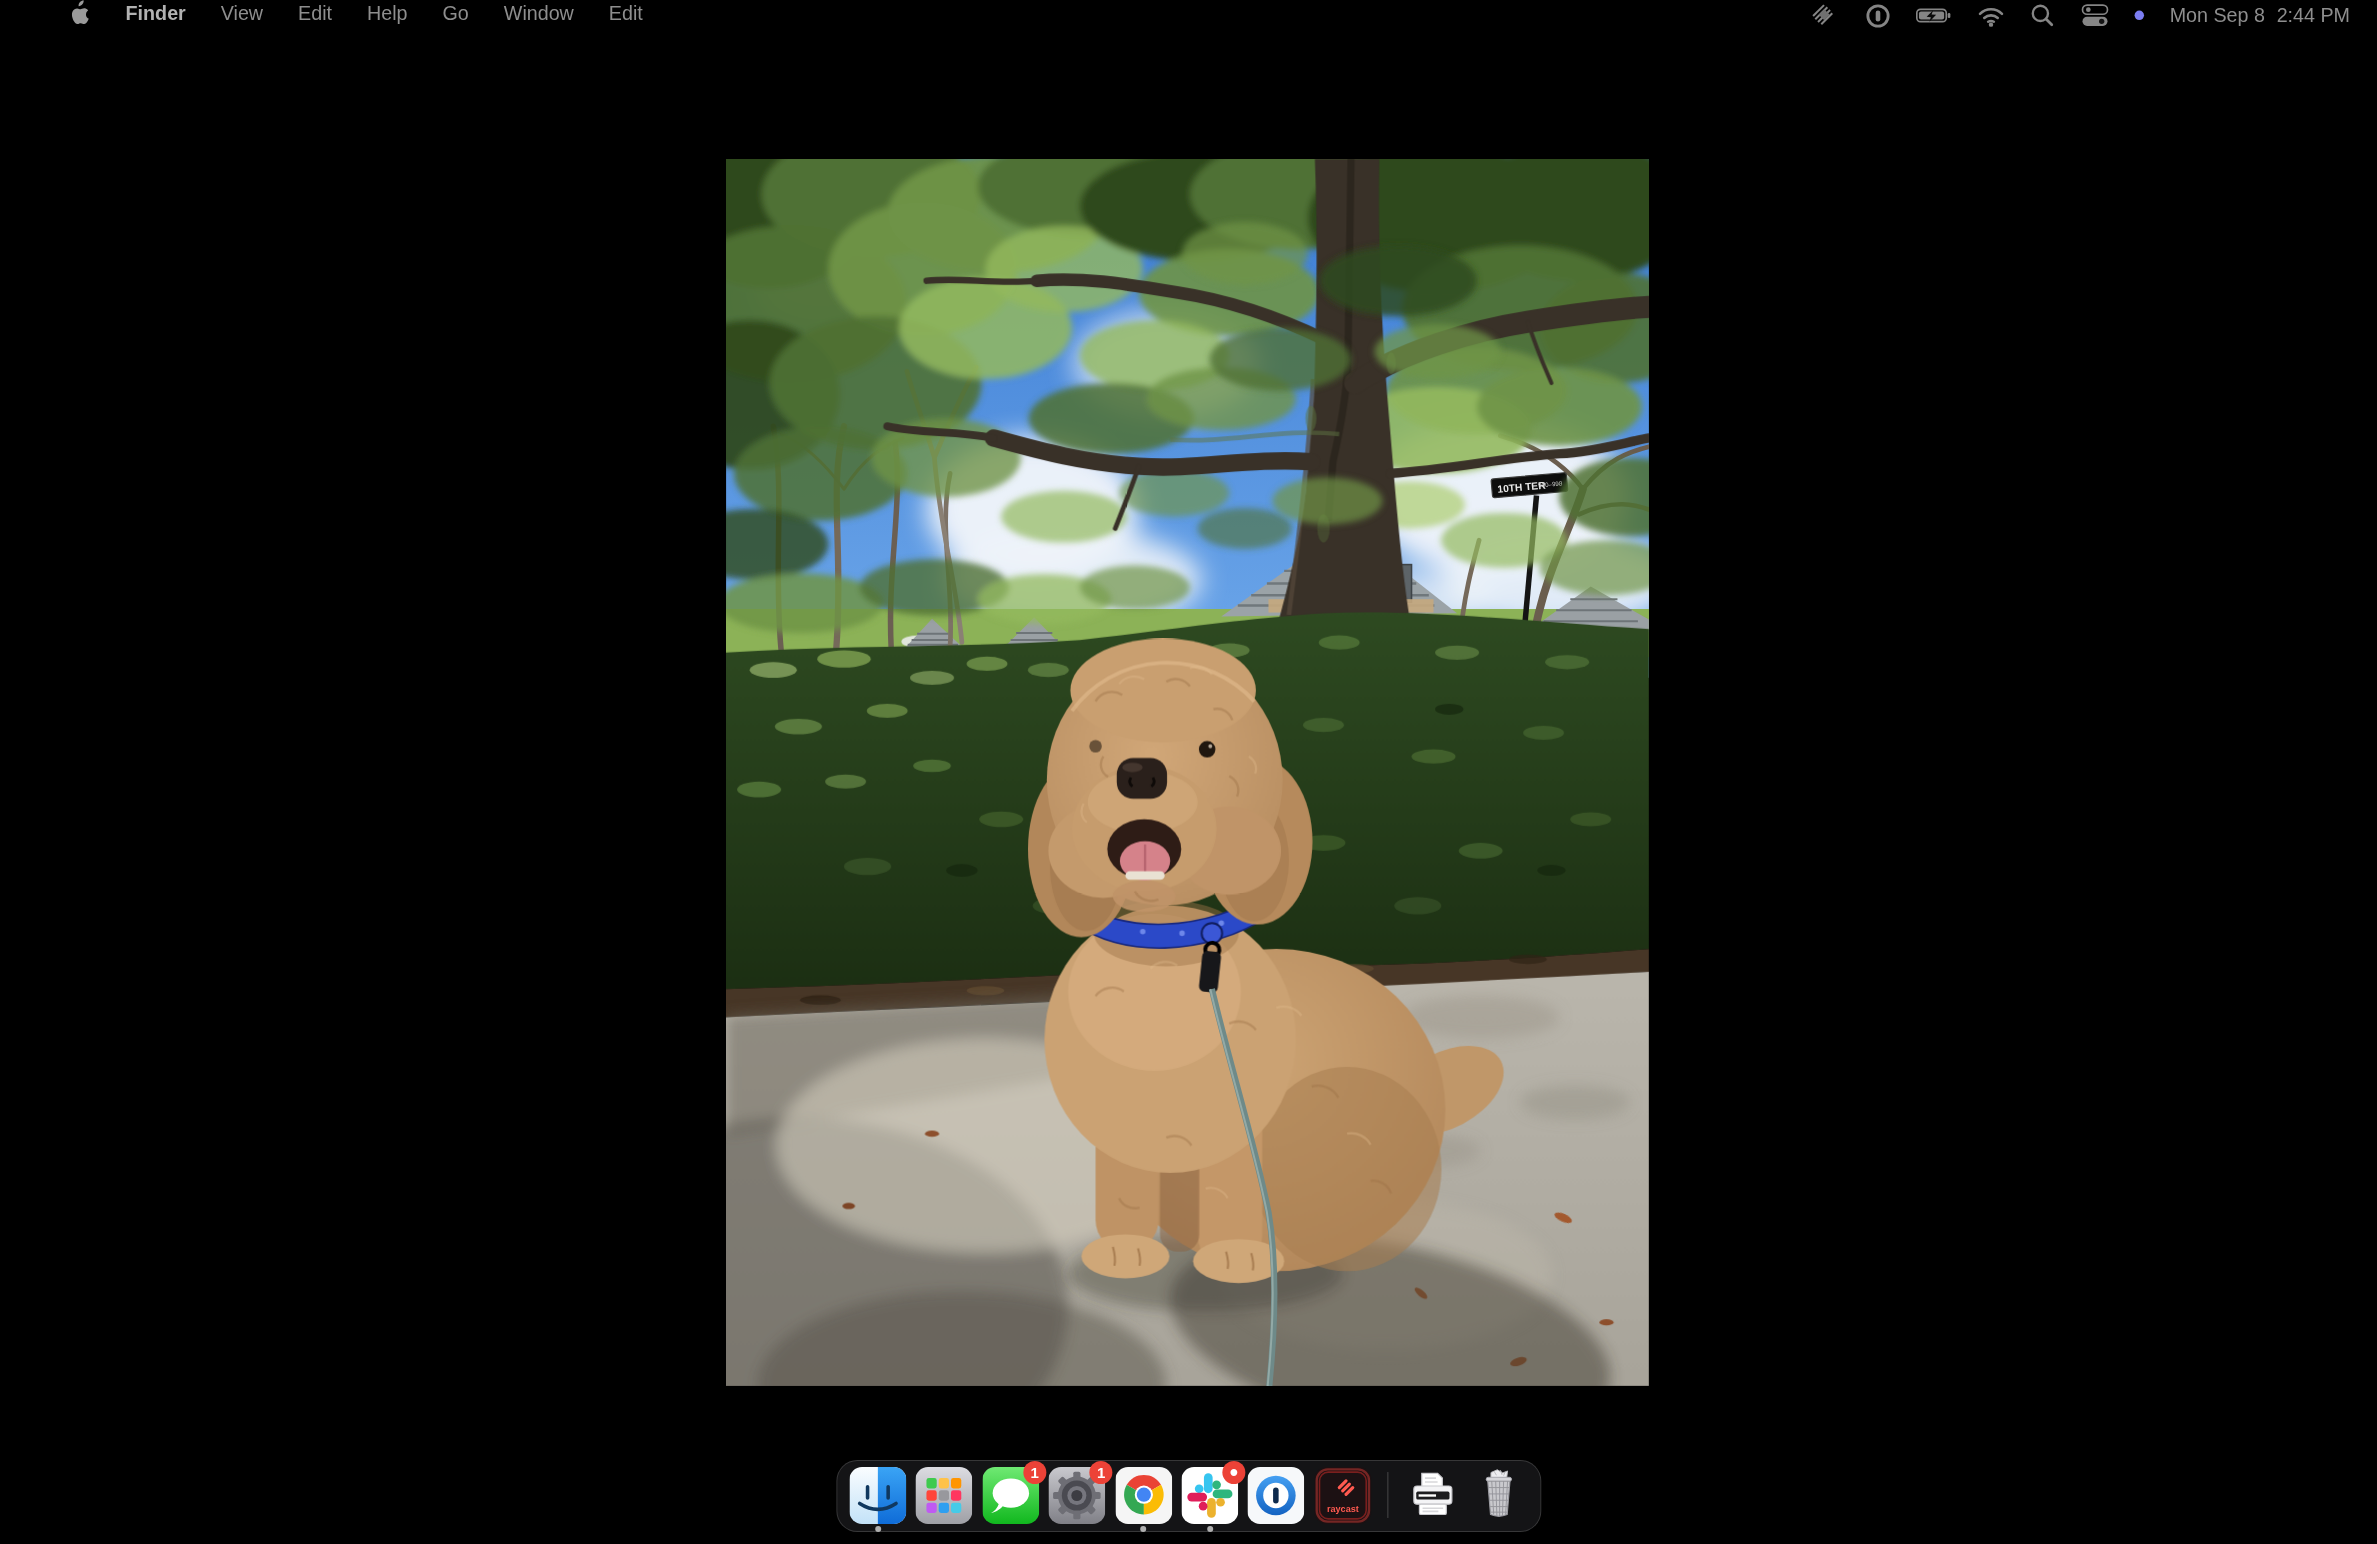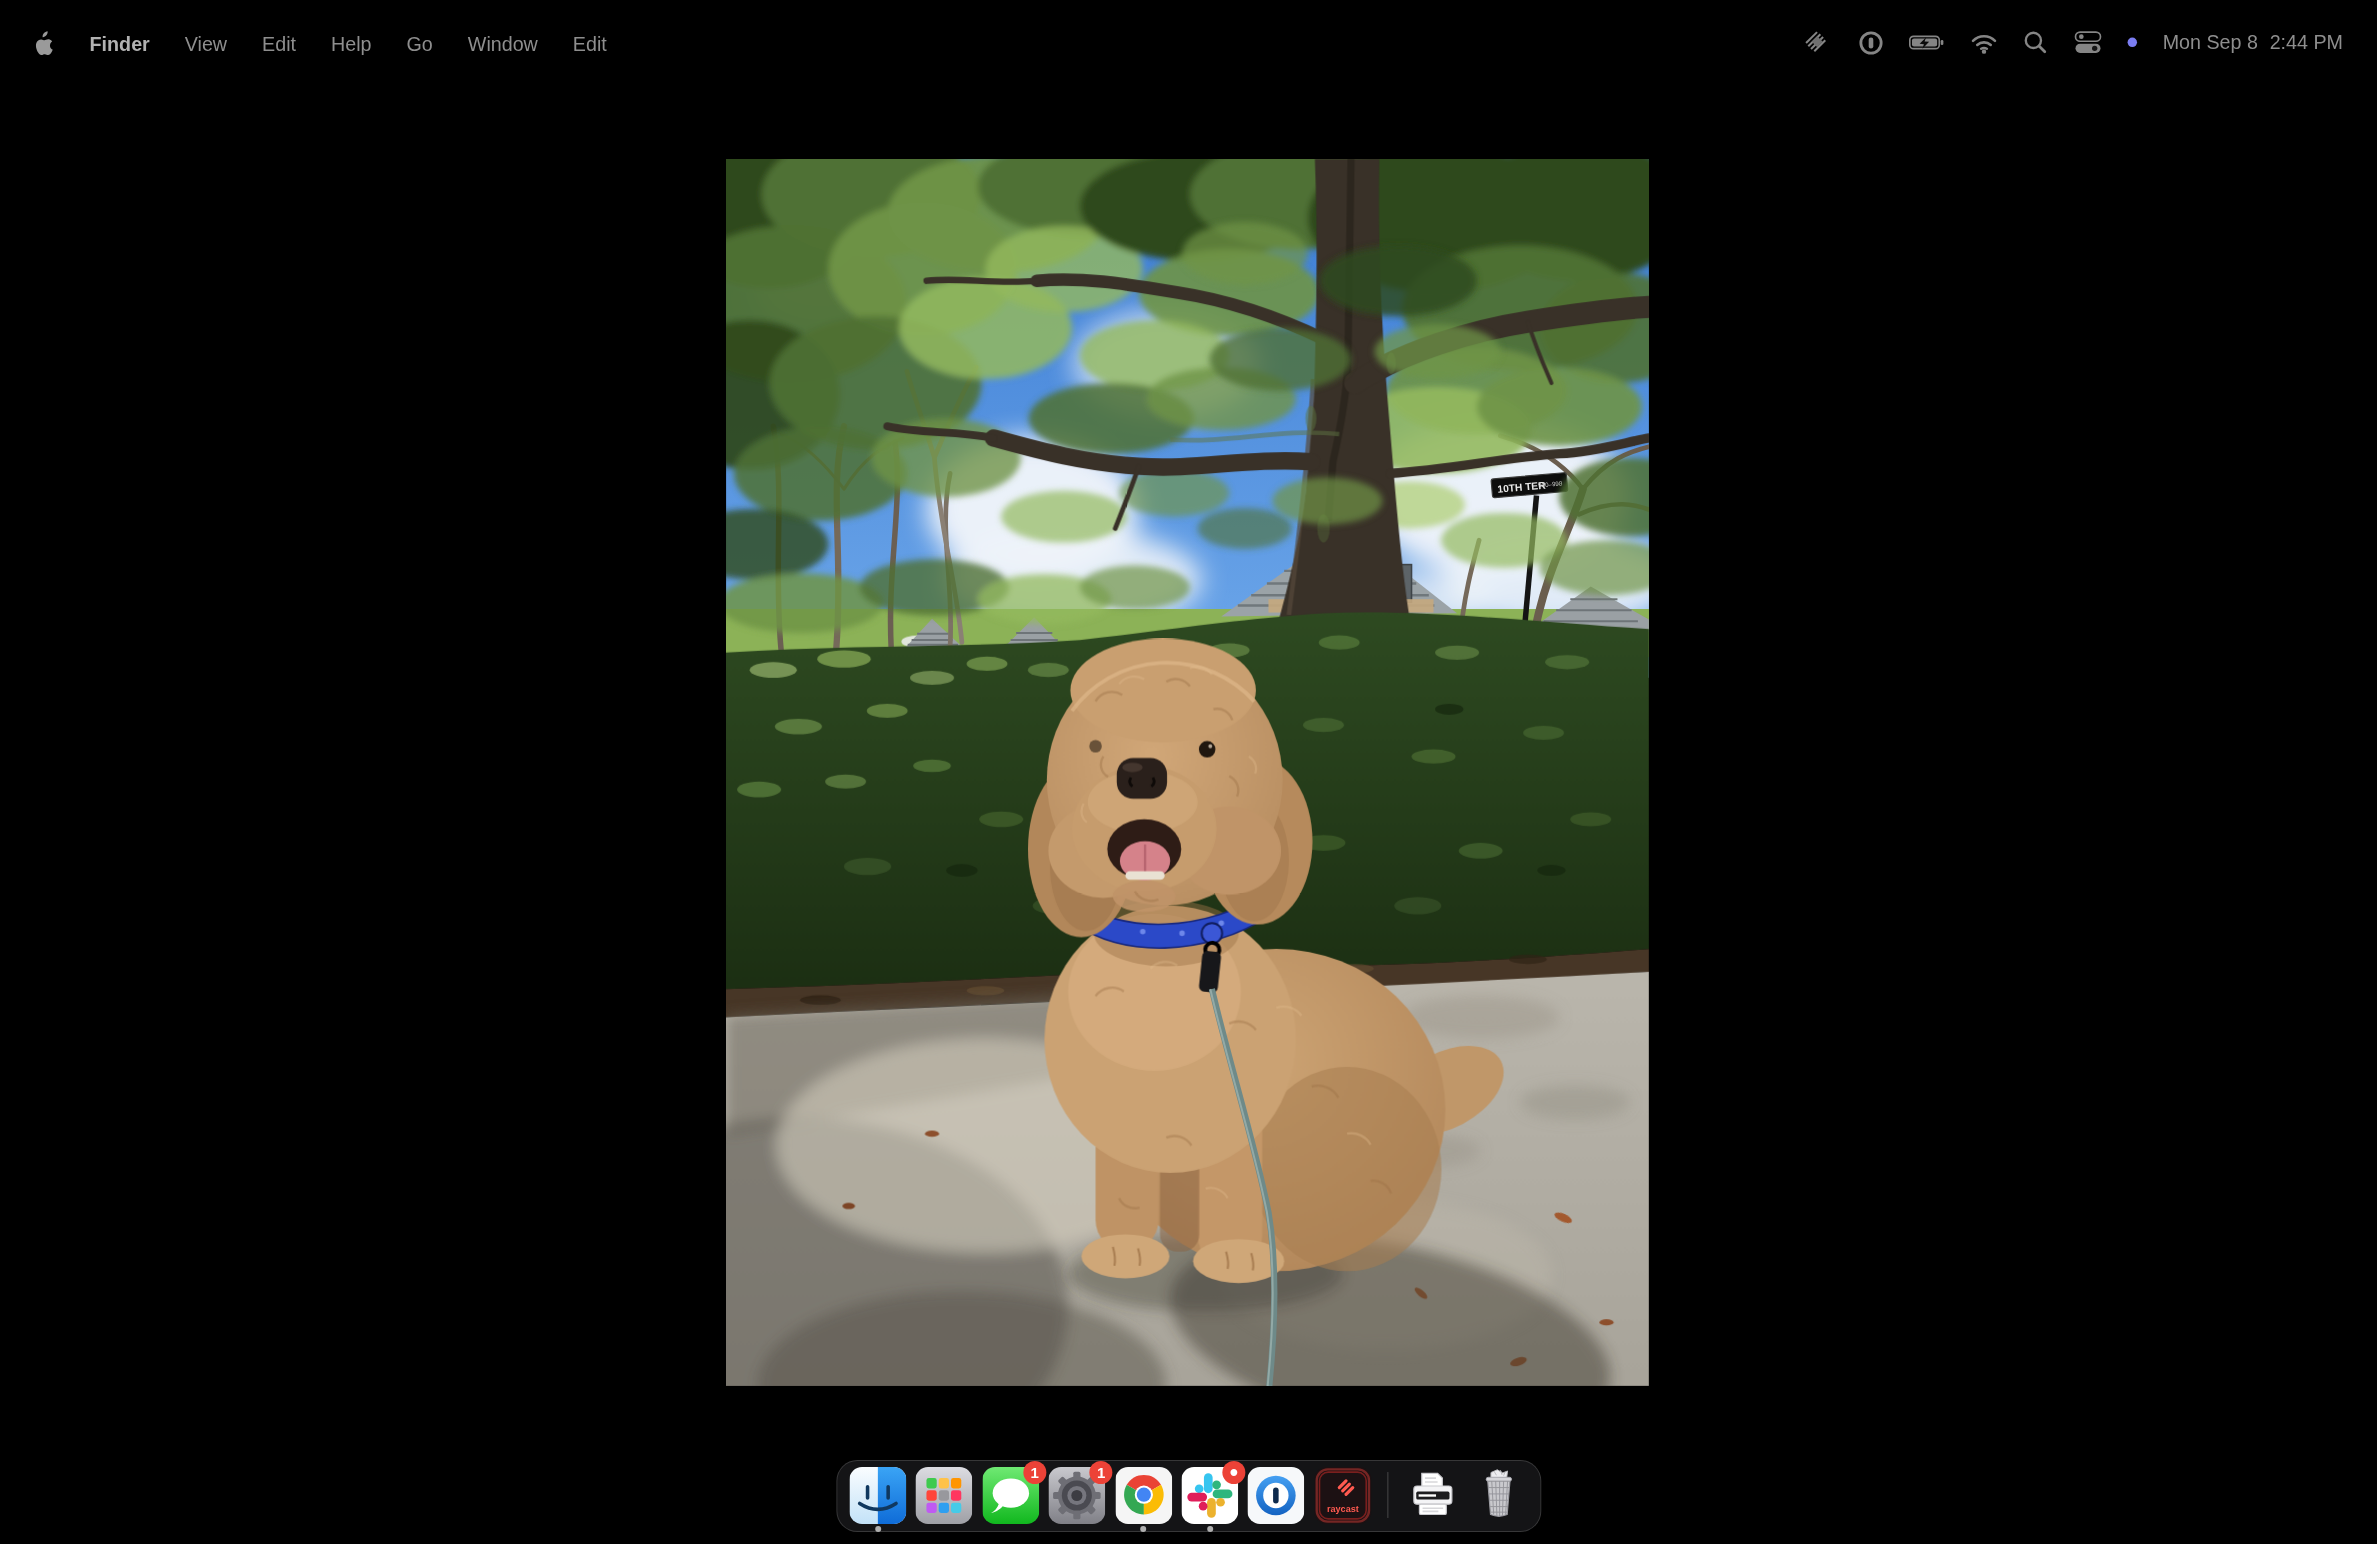--- a/index.html
+++ b/index.html
@@ -4,27 +4,27 @@
 <style>
   * { box-sizing: border-box; margin: 0; padding: 0; }
   html,body { background:#000; }
   body {
     width:2377px; height:1544px; position:relative; overflow:hidden;
     font-family:"Liberation Sans", sans-serif;
   }
   
   .menubar {
     position:absolute; top:0; left:0; right:0; height:58px;
-    display:flex; align-items:flex-end; color:#8e8e8e; font-size:19.7px;
+    display:flex; align-items:flex-start; color:#8e8e8e; font-size:19.7px;padding-left:36px;
   }
   .menus { display:flex; align-items:center; gap:35px; margin-left:31px; }
   .apple { display:flex; align-items:center; }
   .menu-item { color:#8e8e8e; cursor:default; }
   .menu-item.bold { font-weight:700; color:#b2b2b2; }
-  .statusbar { margin-left:auto; display:flex; align-items:center; gap:23.6px; margin-right:34px; }
+  .statusbar { margin-left:auto; display:flex; align-items:center; gap:23.6px; margin-right:27px; }
   .statusbar svg { display:block; }
   .clock { display:flex; gap:11.8px; color:#8e8e8e; font-size:19.7px; white-space:nowrap; }
   
   .photo-frame { position:absolute; left:726px; top:159px; width:923px; height:1227px; }
   .photo-frame svg { display:block; width:100%; height:100%; }
   
   .dock {
     position:absolute; left:50%; transform:translateX(-50%); bottom:11.8px; height:72px;
     background:rgba(30,30,32,.68); border:1.2px solid rgba(255,255,255,.15);
     border-radius:21px; display:flex; align-items:flex-start; padding:5.5px 12.6px 0; gap:9.4px;

